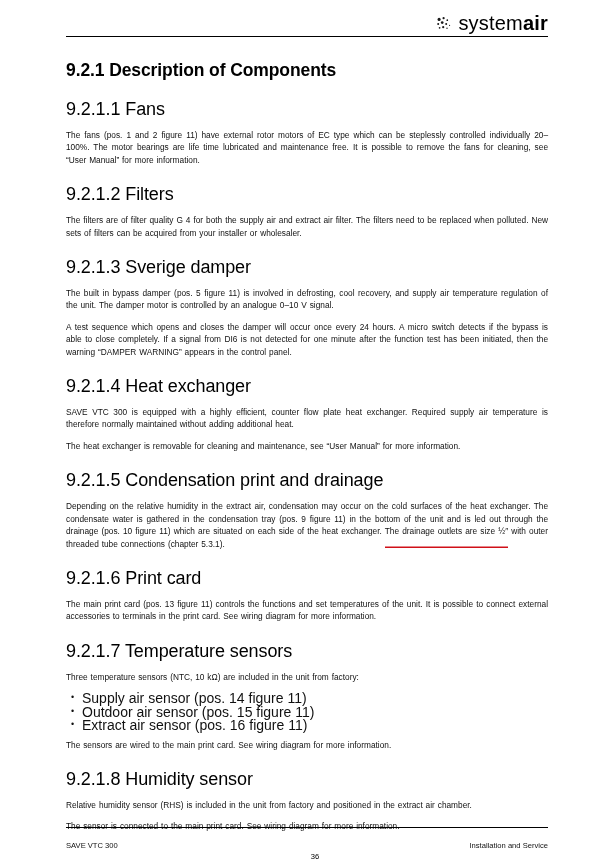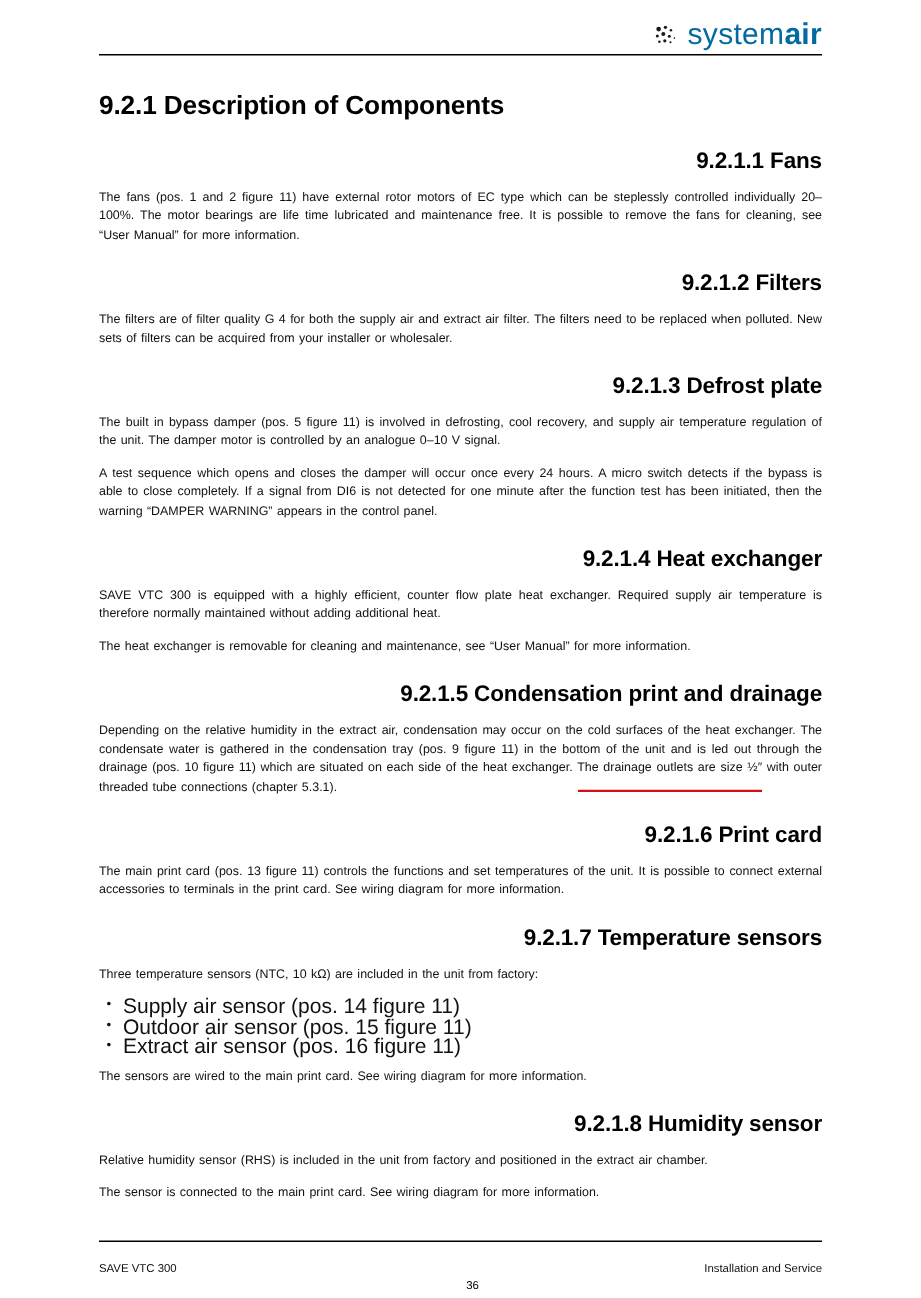--- a/index.html
+++ b/index.html
@@ -36,45 +36,44 @@
     gap: 7px;
   }
   .logo-mark {
     width: 15px;
     height: 15px;
     position: relative;
   }
   .logo-text {
     font-size: 20px;
     letter-spacing: 0.2px;
-    color: #0369a1;
+    color: #000000;
   }
   .logo-text .bold {
     font-weight: bold;
   }
   .header-rule {
     position: absolute;
     left: 66px;
     right: 66px;
     top: 36px;
     border-top: 1px solid #000;
   }
   
   h1.sec {
     font-size: 17.5px;
     font-weight: bold;
     margin: 14px 0 14px 0;
     letter-spacing: -0.1px;
   }
   h2.sub {
-    font-size: 15px;
-    font-weight: bold;
+    font-size: 18px;
+    font-weight: normal;
     margin: 18px 0 9px 0;
     letter-spacing: -0.1px;
-    text-align: right;
   }
   p.body {
     font-size: 8.3px;
     line-height: 12.4px;
     margin: 0 0 9px 0;
     text-align: justify;
     word-spacing: 0.6px;
     color: #111;
   }
   ul.bullets {
@@ -160,21 +159,21 @@
   <div class="header-rule"></div>
 
   <h1 class="sec">9.2.1 Description of Components</h1>
 
   <h2 class="sub">9.2.1.1 Fans</h2>
   <p class="body">The fans (pos. 1 and 2 figure 11) have external rotor motors of EC type which can be steplessly controlled individually 20–100%. The motor bearings are life time lubricated and maintenance free. It is possible to remove the fans for cleaning, see “User Manual” for more information.</p>
 
   <h2 class="sub">9.2.1.2 Filters</h2>
   <p class="body">The filters are of filter quality G 4 for both the supply air and extract air filter. The filters need to be replaced when polluted. New sets of filters can be acquired from your installer or wholesaler.</p>
 
-  <h2 class="sub">9.2.1.3 Defrost plate</h2>
+  <h2 class="sub">9.2.1.3 Sverige damper</h2>
   <p class="body">The built in bypass damper (pos. 5 figure 11) is involved in defrosting, cool recovery, and supply air temperature regulation of the unit. The damper motor is controlled by an analogue 0–10 V signal.</p>
   <p class="body">A test sequence which opens and closes the damper will occur once every 24 hours. A micro switch detects if the bypass is able to close completely. If a signal from DI6 is not detected for one minute after the function test has been initiated, then the warning “DAMPER WARNING” appears in the control panel.</p>
 
   <h2 class="sub">9.2.1.4 Heat exchanger</h2>
   <p class="body">SAVE VTC 300 is equipped with a highly efficient, counter flow plate heat exchanger. Required supply air temperature is therefore normally maintained without adding additional heat.</p>
   <p class="body">The heat exchanger is removable for cleaning and maintenance, see “User Manual” for more information.</p>
 
   <h2 class="sub">9.2.1.5 Condensation print and drainage</h2>
   <p class="body"><span>Depending on the relative humidity in the extract air, condensation may occur on the cold surfaces of the heat exchanger. The condensate water is gathered in the condensation tray (pos. 9 figure 11) in the bottom of the unit and is led out through the drainage (pos. 10 figure 11) which are situated on each side of the heat exchanger. </span><span class="hl">The drainage outlets are size ½″</span><span> with outer threaded tube connections (chapter 5.3.1).</span></p>
 

